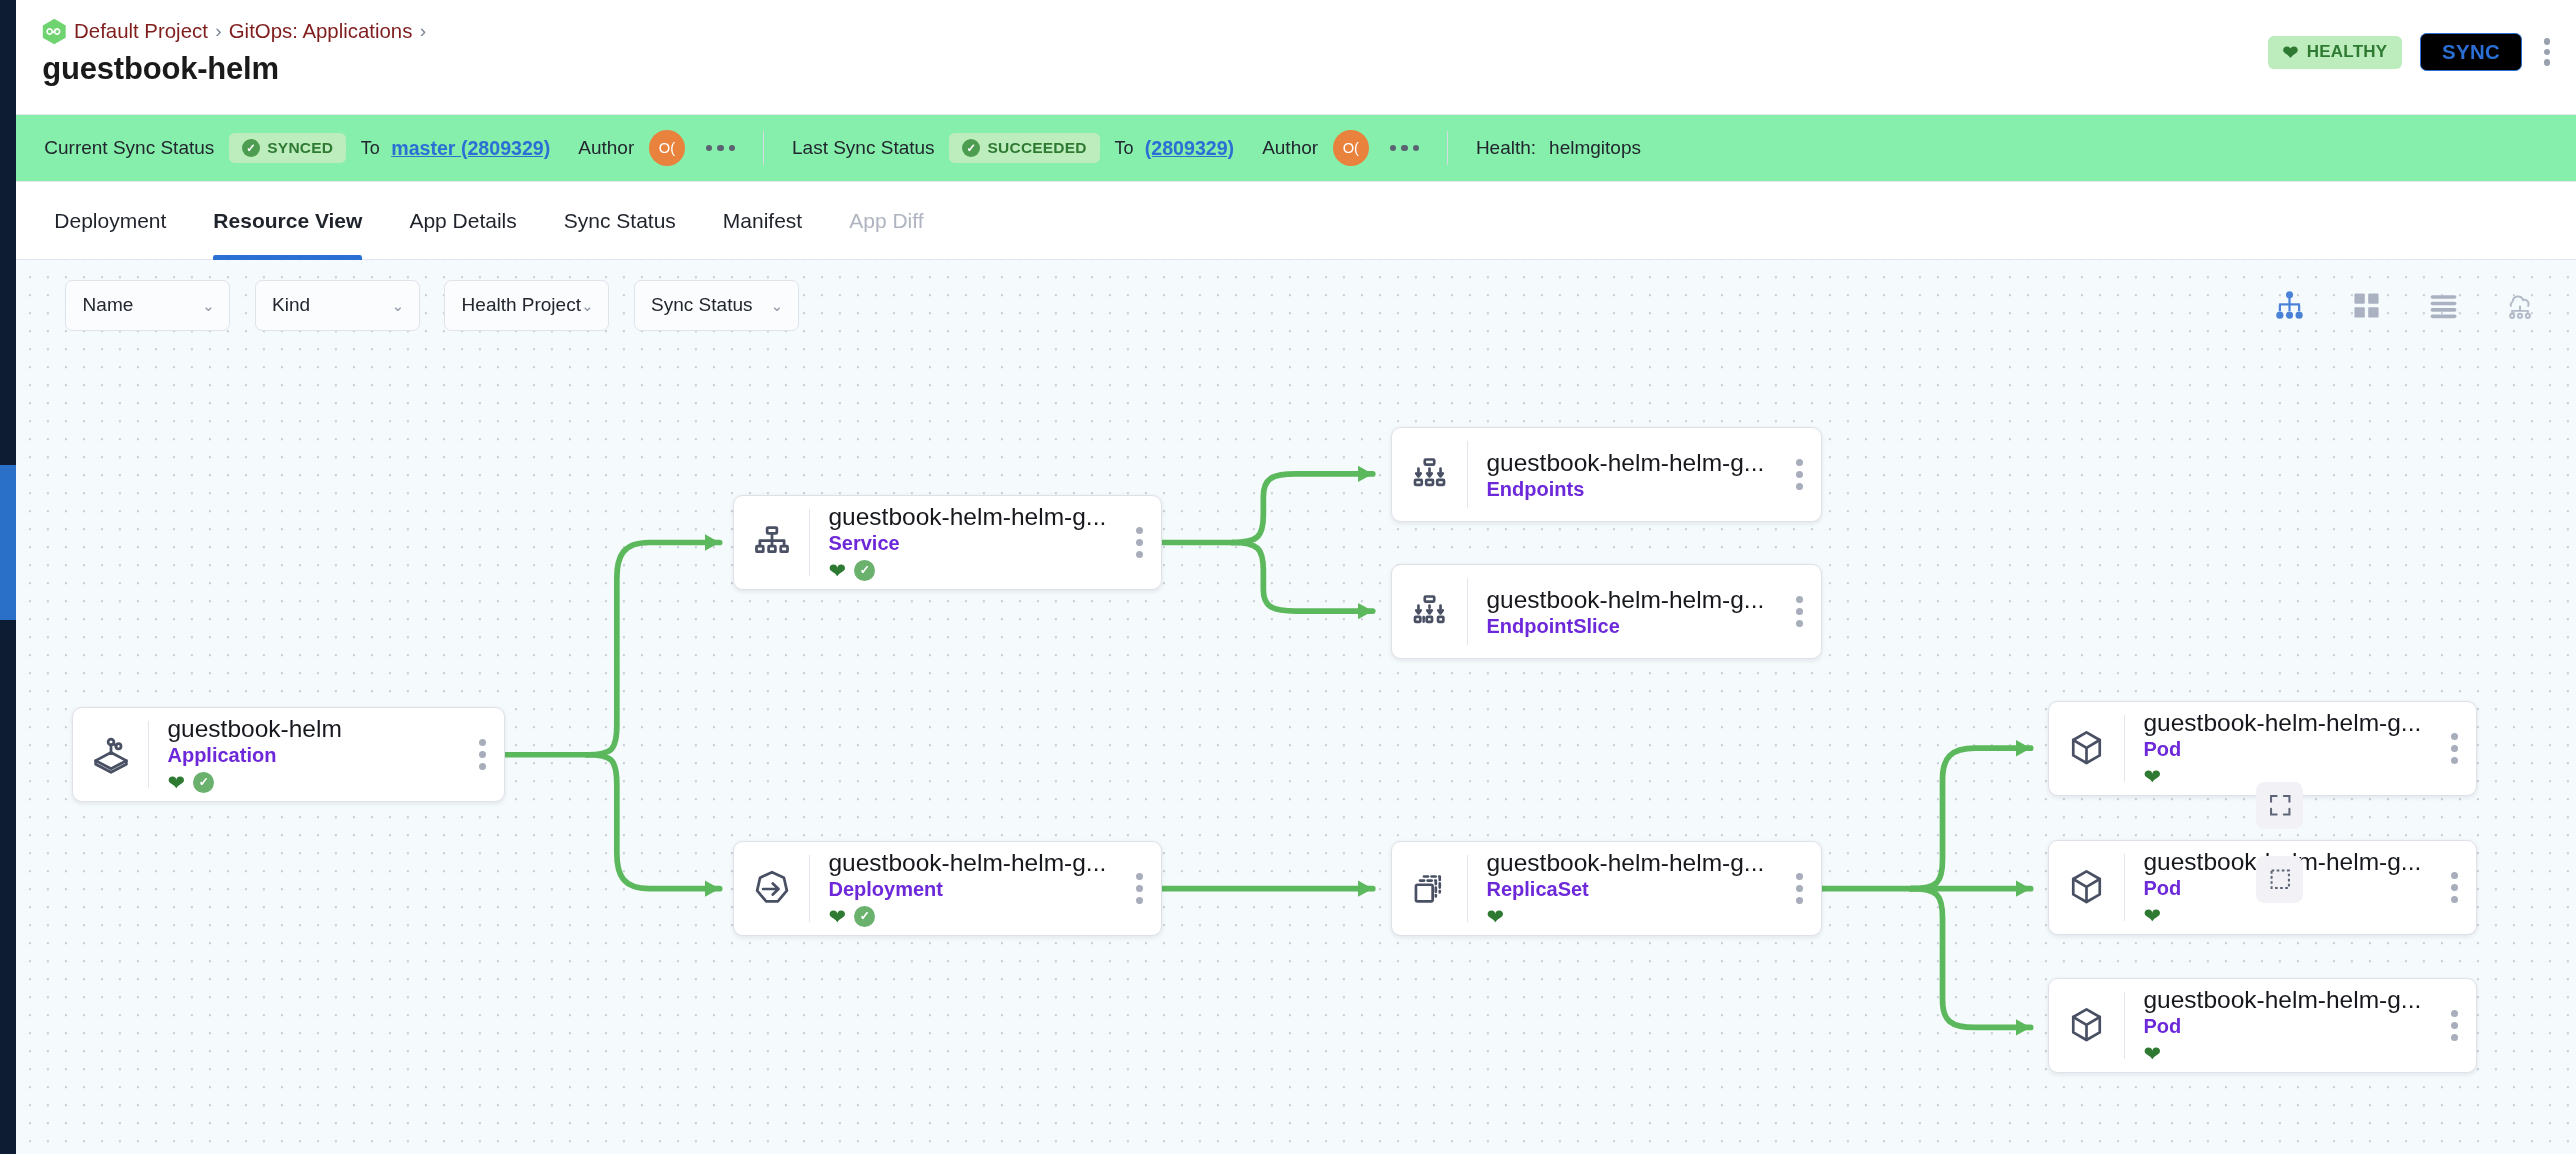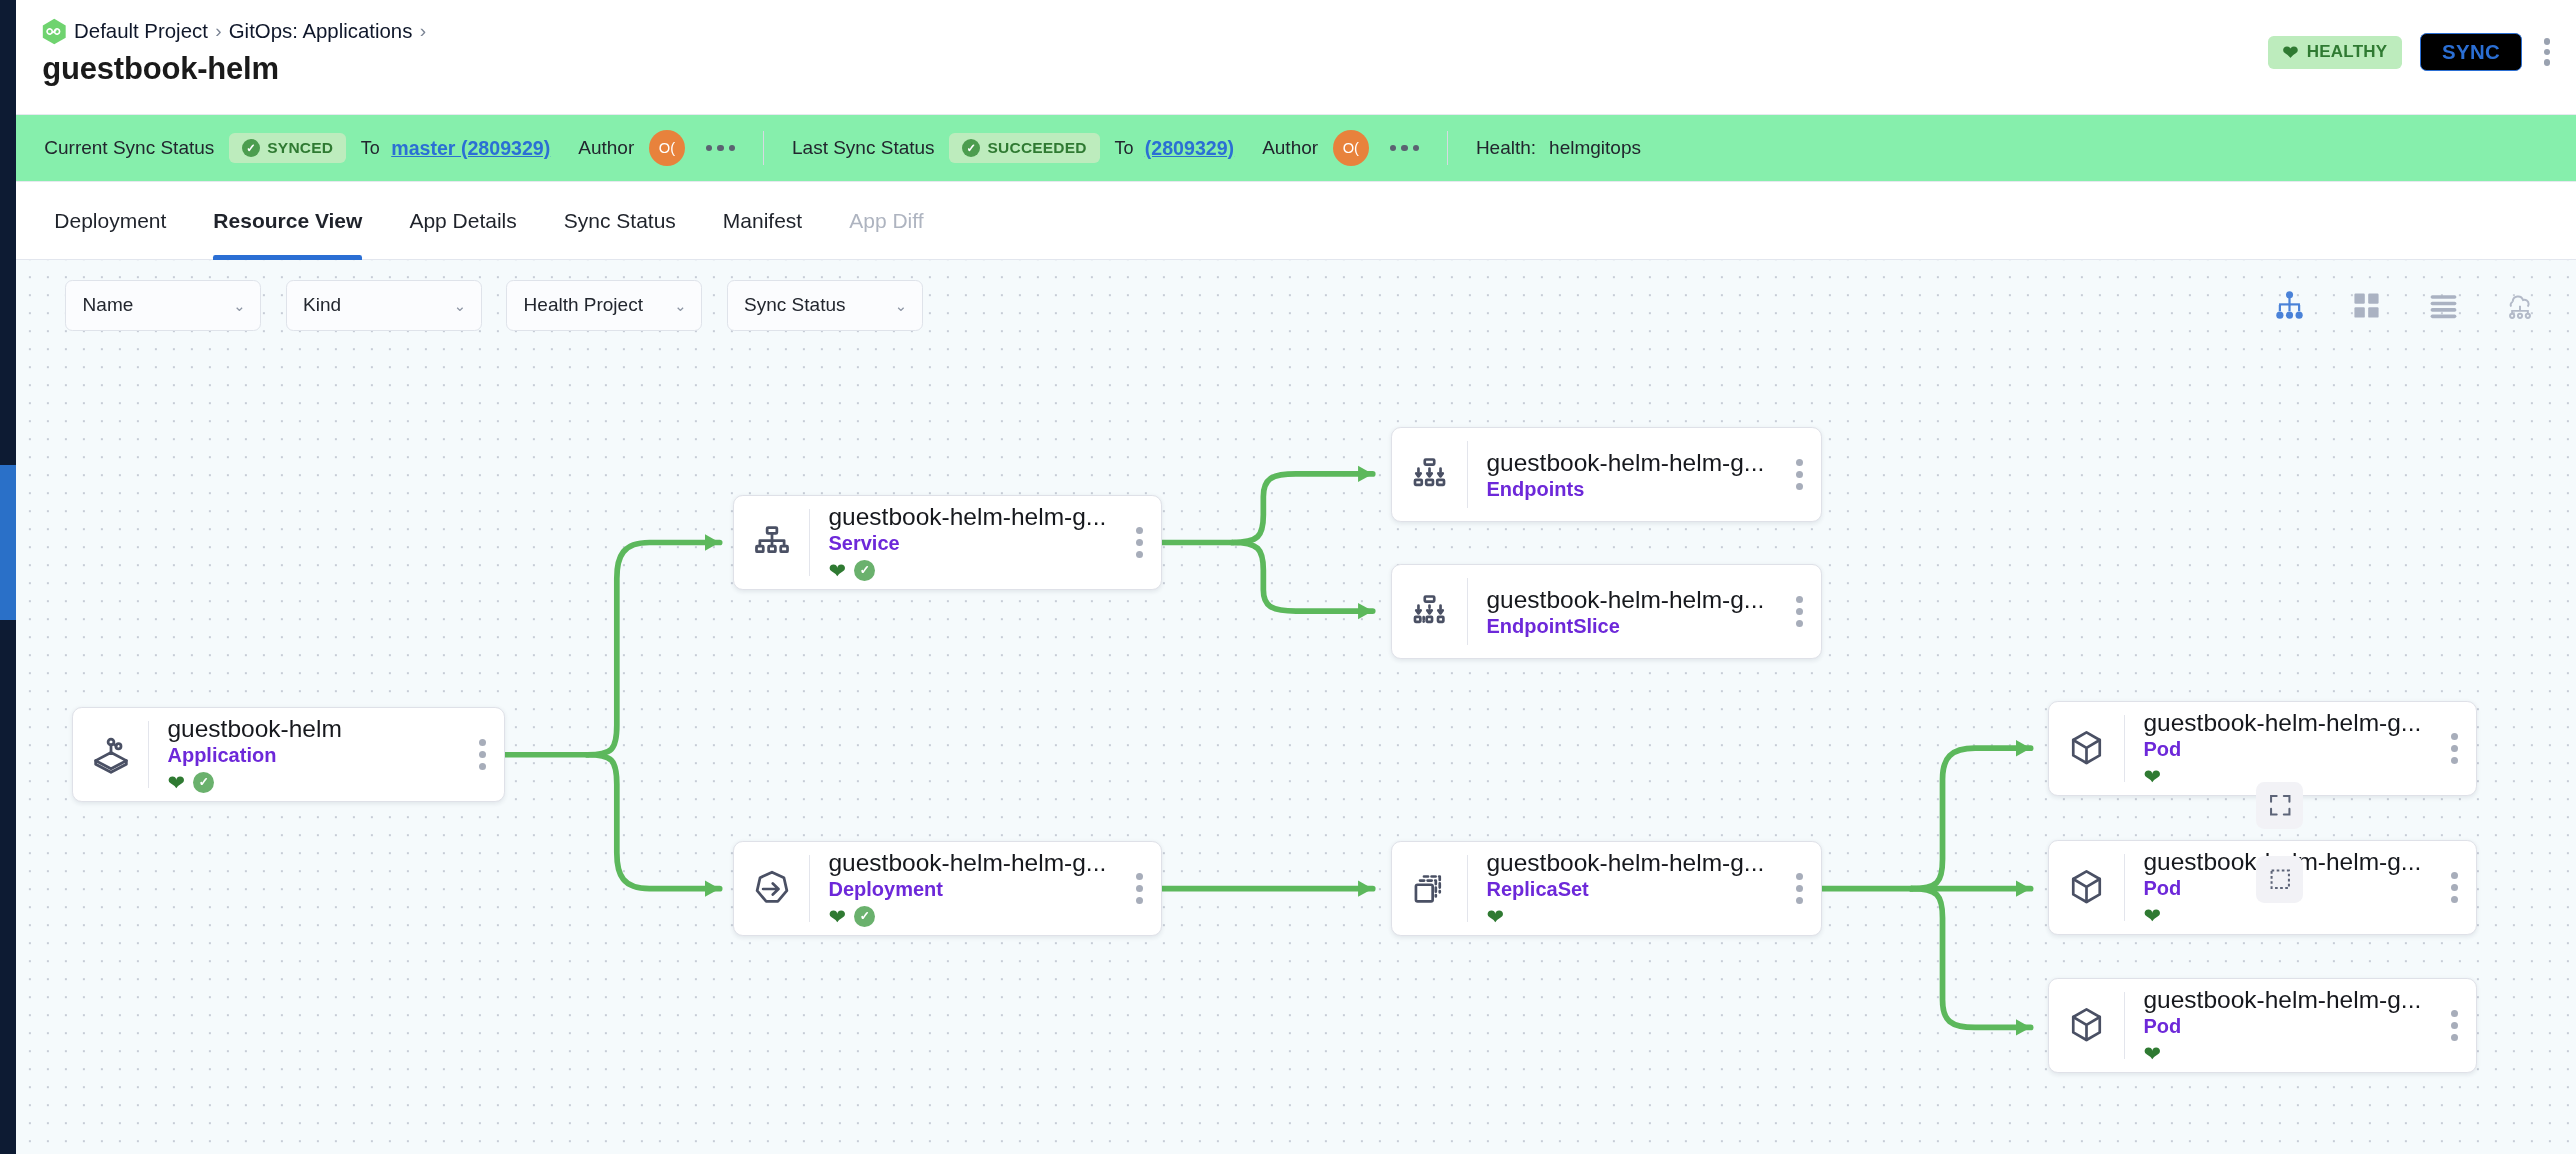--- a/index.html
+++ b/index.html
@@ -27,21 +27,21 @@
     background: #ffffff;
   }
   .breadcrumb {
     position: absolute; left: 26px; top: 18px;
     display: flex; align-items: center; gap: 7.3px;
     font-size: 20.4px; line-height: 24.5px;
   }
   .argo-hex {
     width: 24.5px; height: 27px; position: relative; display: inline-block;
   }
-  .crumb-link { color: #0f172a; text-decoration: none; white-space: nowrap; }
+  .crumb-link { color: #7f1d1d; text-decoration: none; white-space: nowrap; }
   .crumb-sep { color: #7b8494; font-size: 19px; }
   .page-title {
     position: absolute; left: 26px; top: 51px;
     font-size: 31px; font-weight: bold; color: #1a1a1a; letter-spacing: -0.2px;
   }
   .header-right {
     position: absolute; right: 23px; top: 33px;
     display: flex; align-items: center; gap: 18px;
   }
   .badge-healthy {
@@ -113,21 +113,21 @@
     background-color: #f5fafc;
     background-image: radial-gradient(#c6ccd6 1.3px, transparent 1.4px);
     background-size: 18px 18px; background-position: 4.9px 8.2px;
     overflow: hidden;
   }
   .filterbar {
     position: absolute; left: 0; top: 0; width: 2560px; height: 90px;
     display: flex; align-items: center; padding-left: 49px; gap: 24.5px;
   }
   .select {
-    width: 196px; height: 51px; background: #fbfcfe;
+    width: 165px; height: 51px; background: #fbfcfe;
     border: 1.2px solid #dfe3ea; border-radius: 7.3px;
     display: flex; align-items: center; justify-content: space-between;
     padding: 0 14.7px 0 16.3px; font-size: 19px; color: #22262e; cursor: pointer;
   }
   .chev { color: #8e96a5; font-size: 14.7px; }
   .viewicons {
     position: absolute; right: 38px; top: 0; height: 90px;
     display: flex; align-items: center; gap: 41px;
   }
   .vicon { cursor: pointer; display: flex; align-items: center; justify-content: center; width: 36px; height: 36px;}

